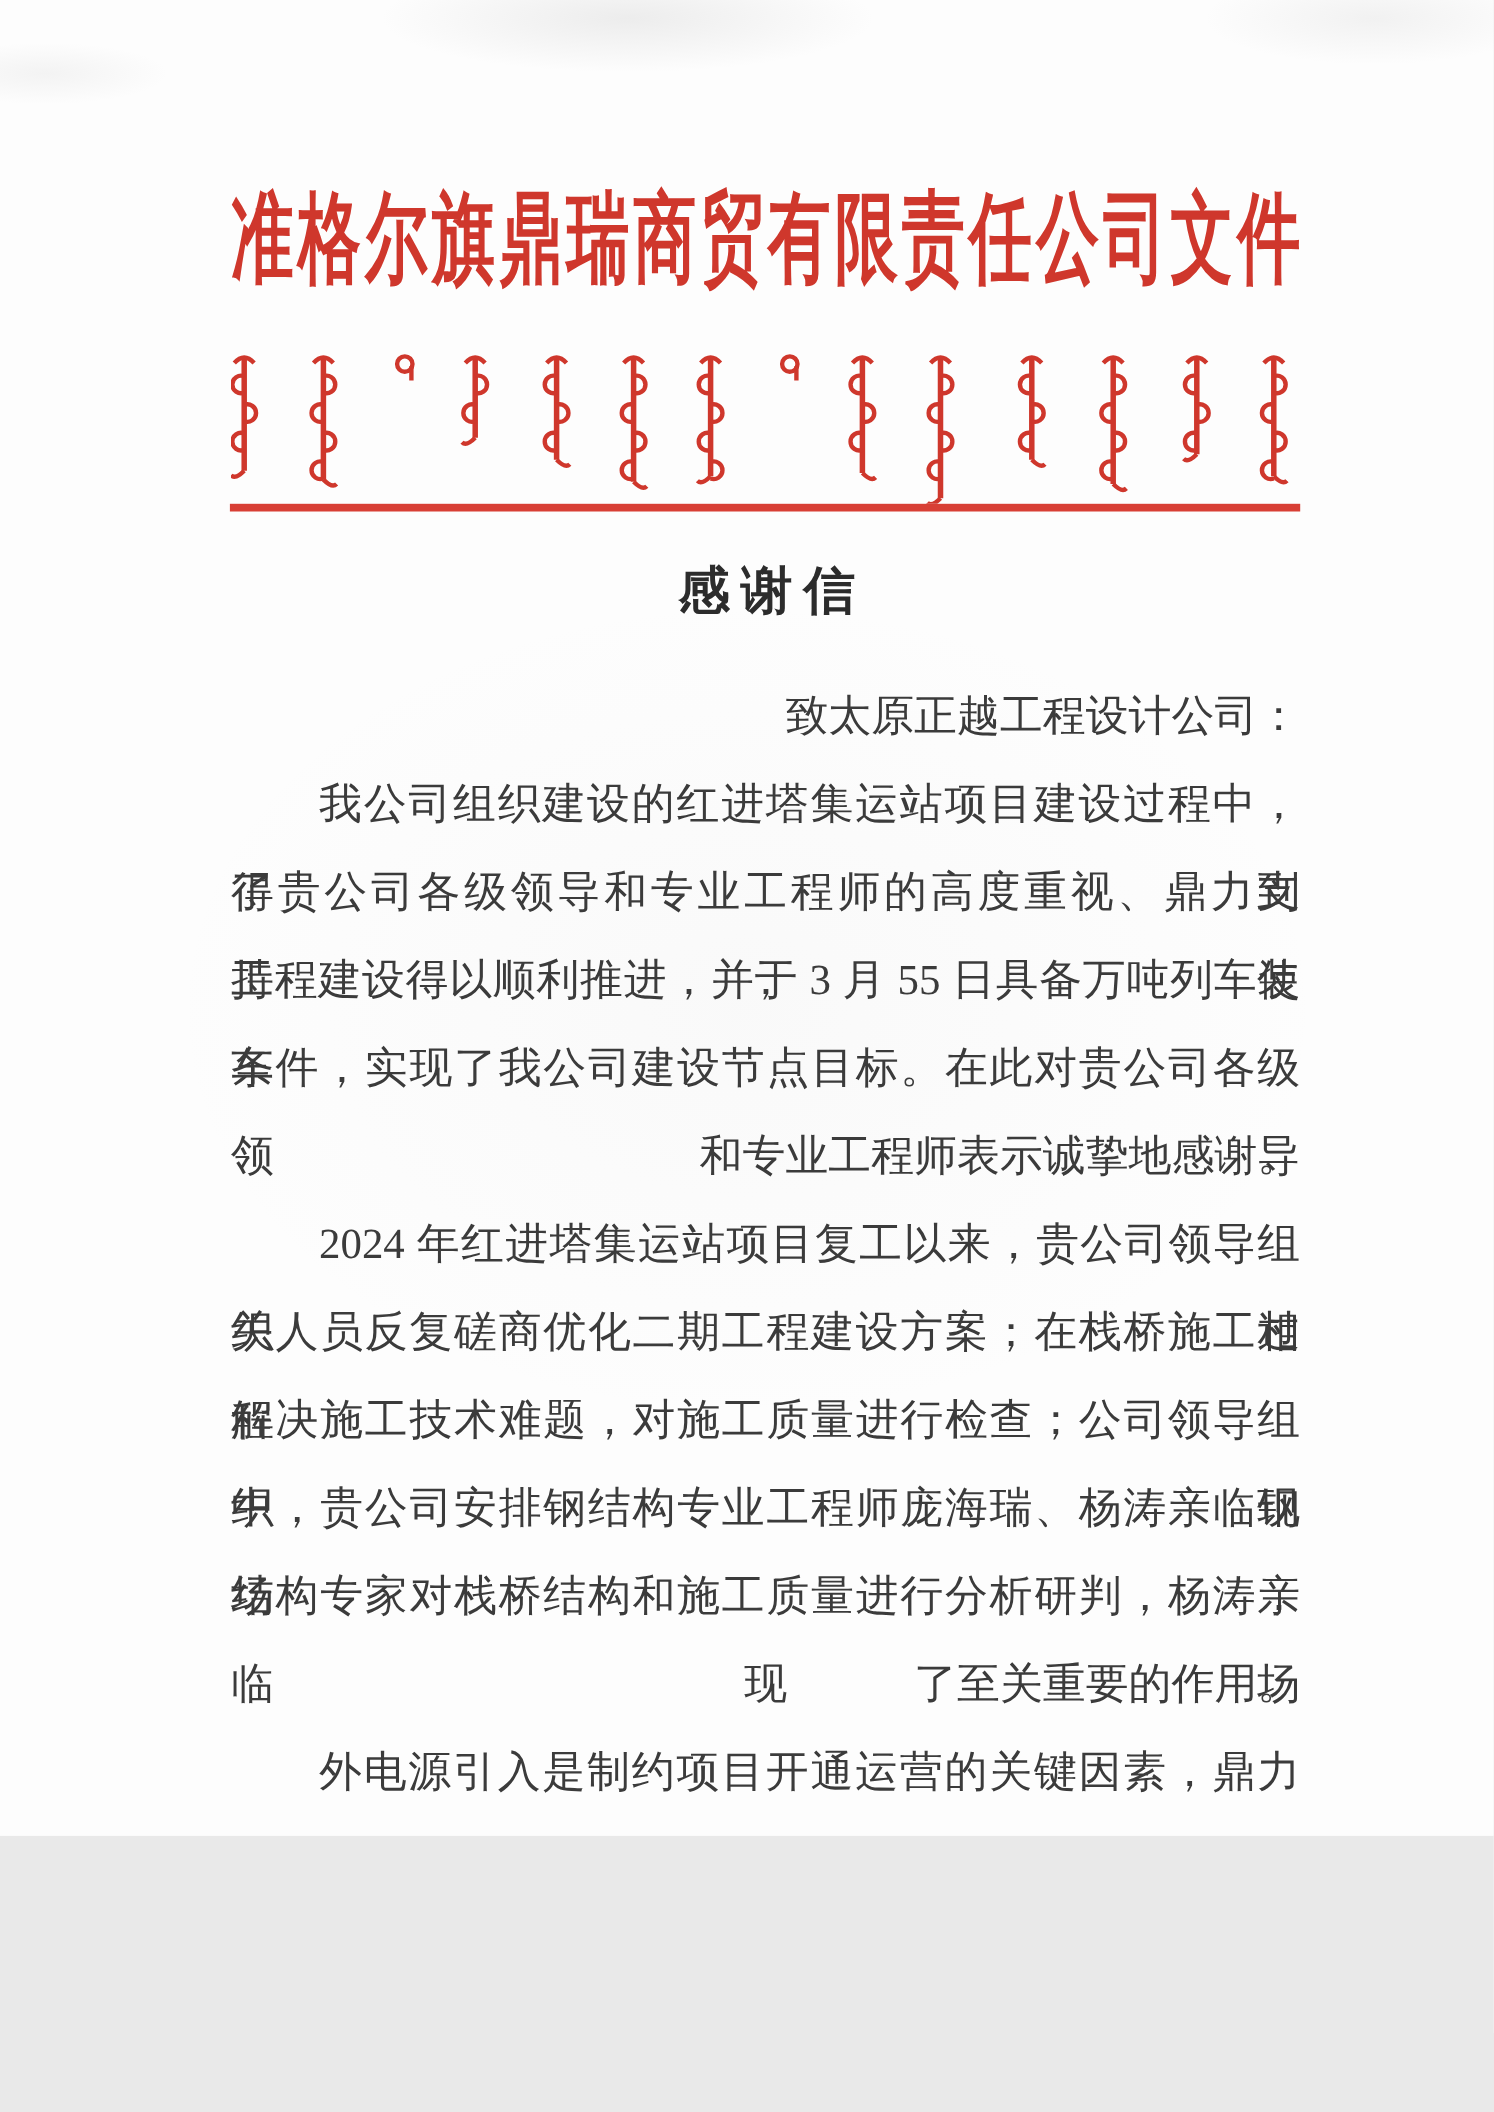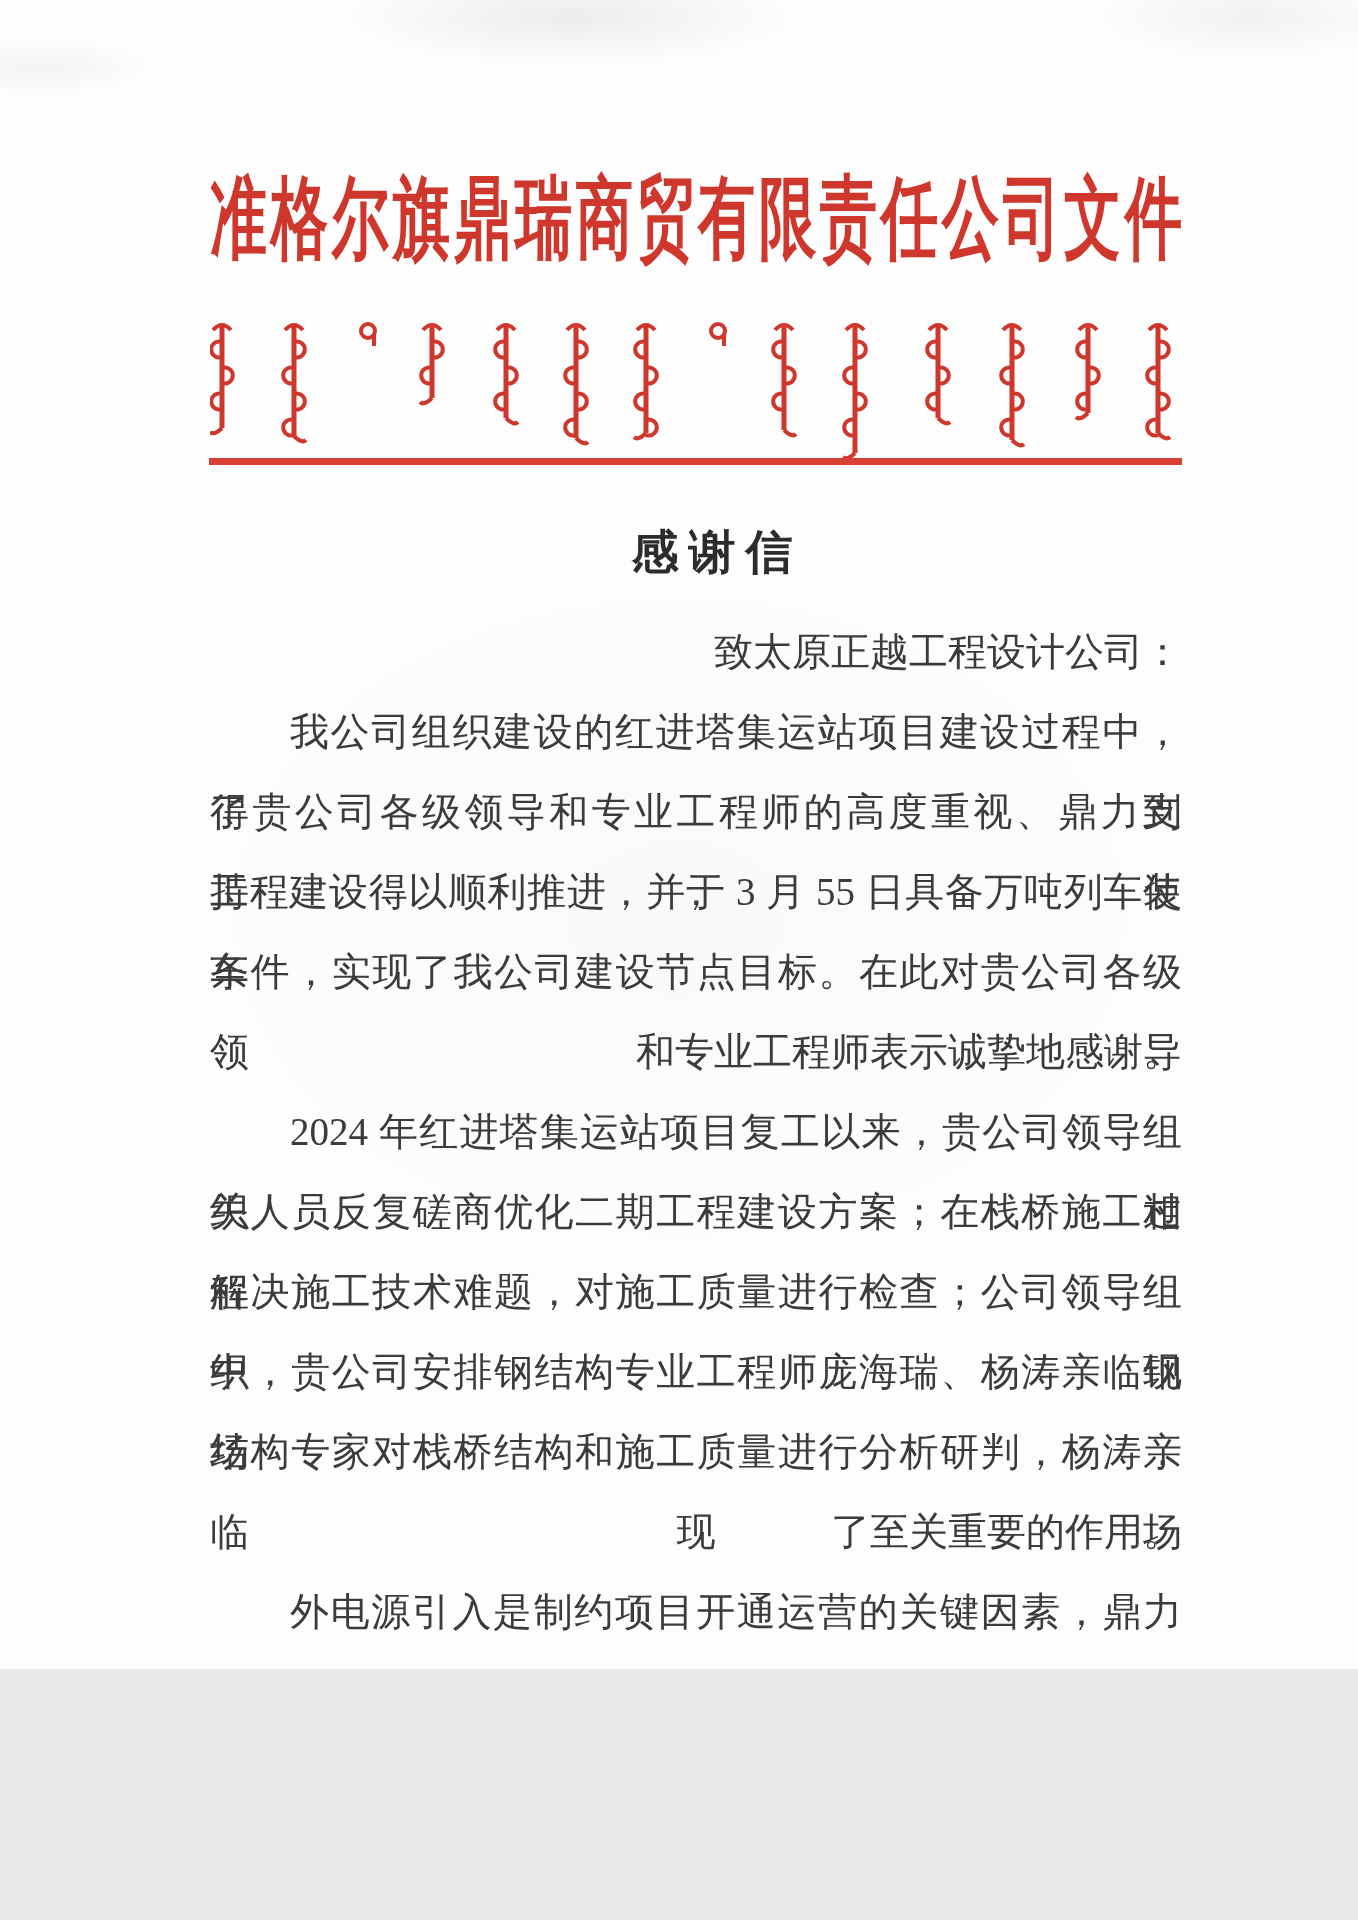--- a/index.html
+++ b/index.html
@@ -52,21 +52,21 @@
     width: 973px;
     height: 7px;
   }
 
   
   .doc-title {
     position: absolute;
     top: 505px;
     left: 210px;
     width: 972px;
-    margin: 16px;
+    margin: 1px;
     font-size: 47px;
     font-weight: 700;
     letter-spacing: 10px;
     text-indent: 10px; 
     text-align: center;
     color: #2c2c2c;
   }
   .letter-body {
     position: absolute;
     top: 612px;

